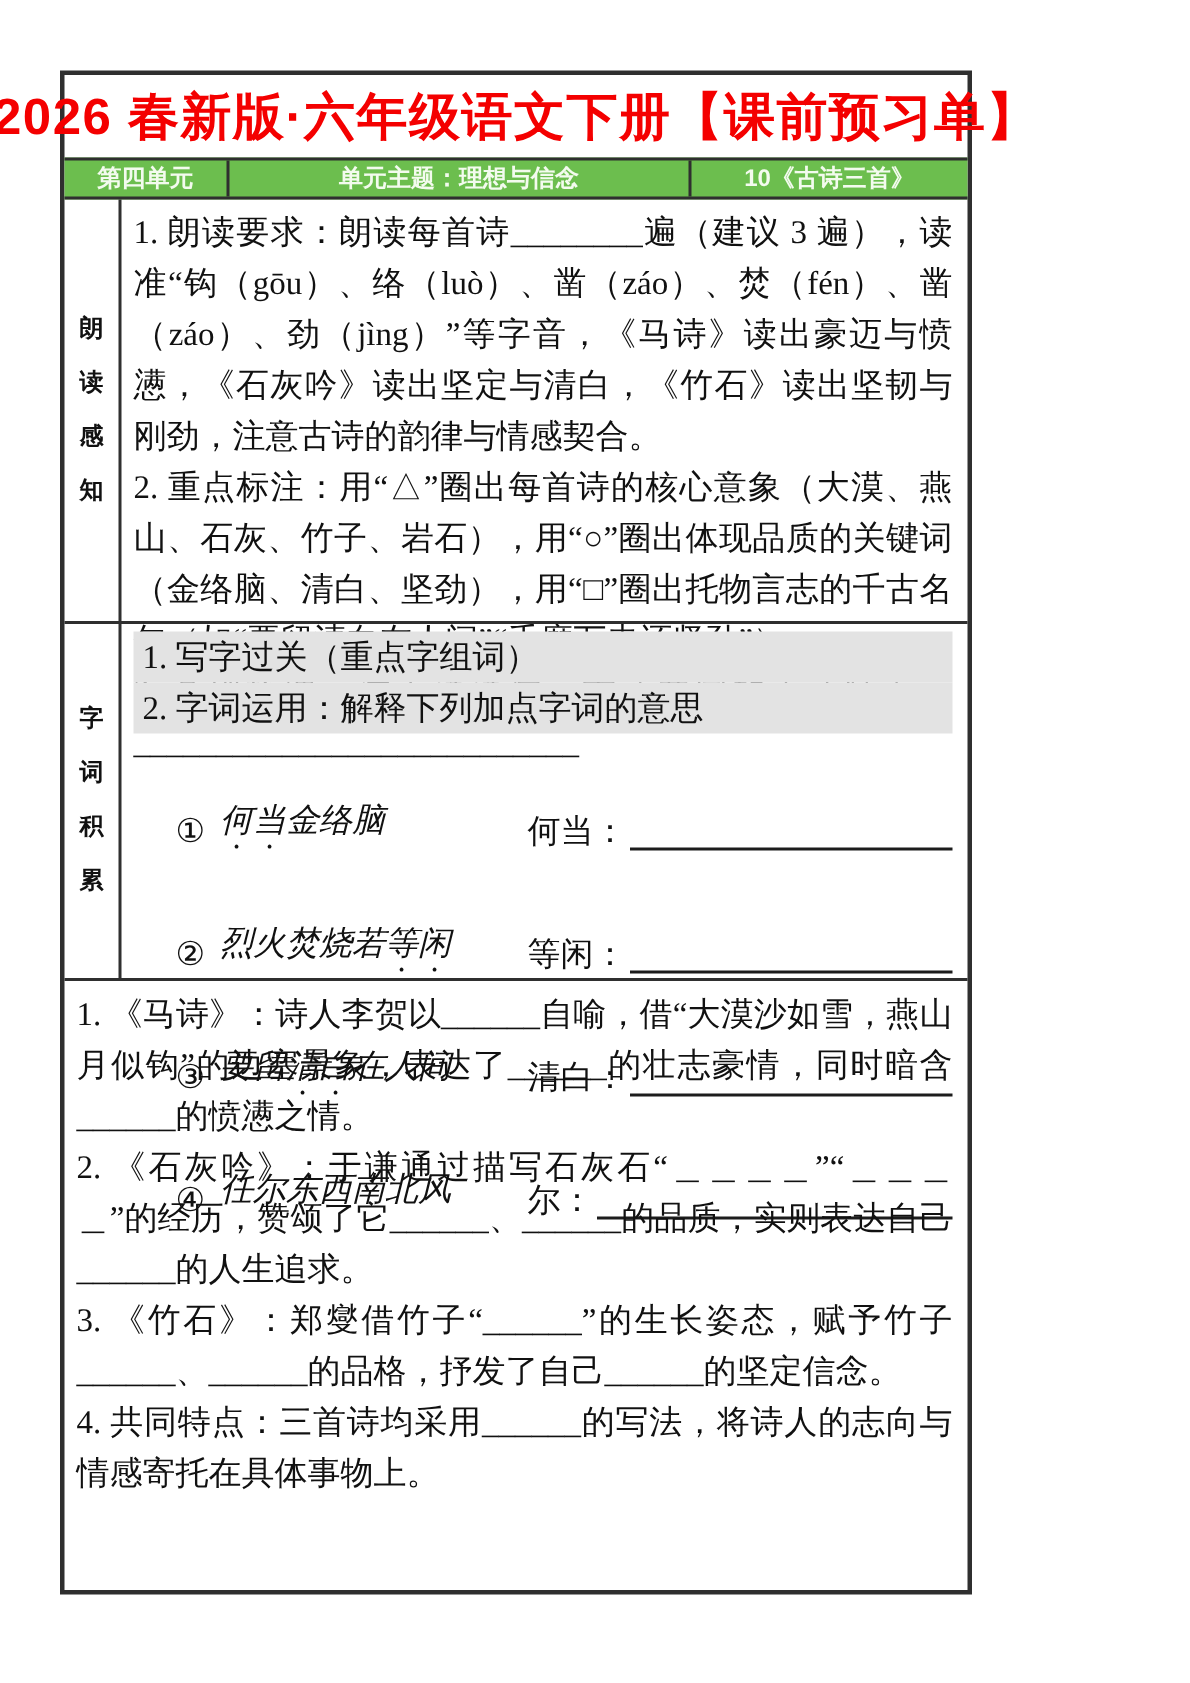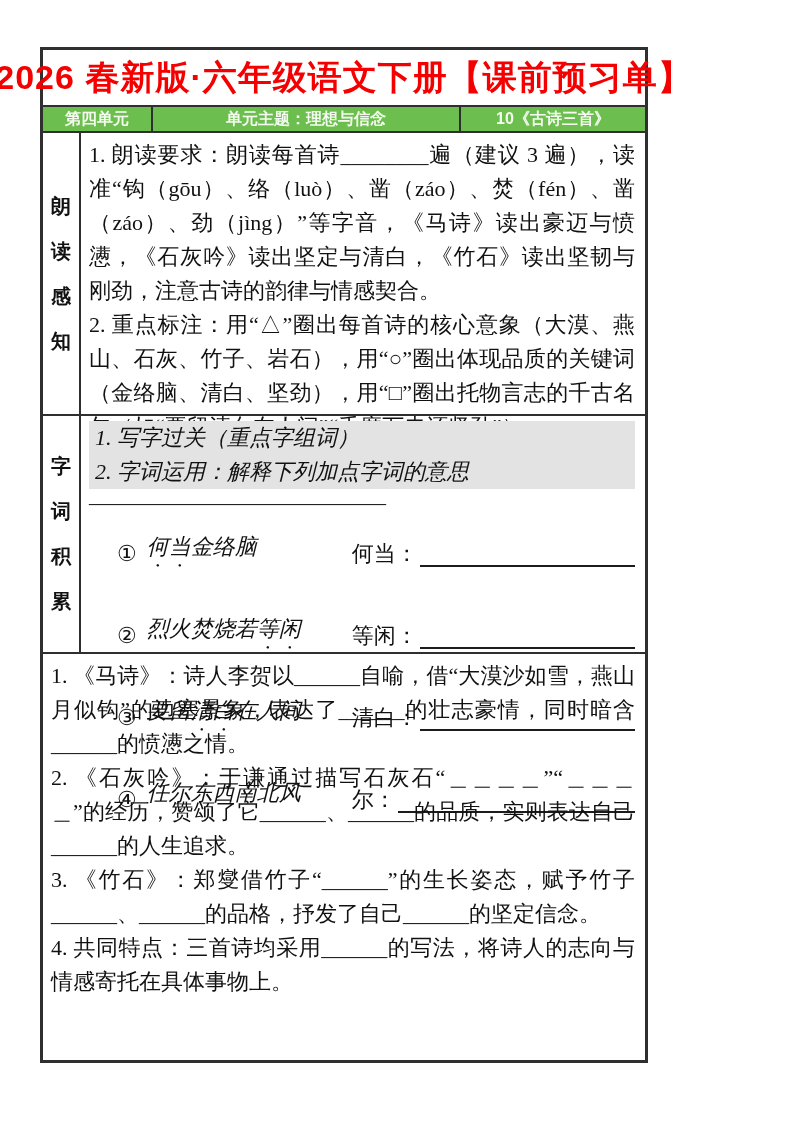--- a/index.html
+++ b/index.html
@@ -36,34 +36,34 @@
   .row { display: flex; flex-direction: row; }
   .row + .row { border-top: 2px solid #2f2f2f; }
 
   .label-col {
     width: 38px; border-right: 2px solid #2f2f2f;
     display: flex; align-items: center; justify-content: center;
     text-align: center;
   }
   .label-col .vtext {
     width: 22px; font-family: "Liberation Sans", sans-serif;
-    font-weight: bold; font-size: 20px; color: #111;
+    font-weight: bold; font-size: 16px; color: #111;
     line-height: 2.25; word-break: break-all;
   }
 
   .content { flex: 1; padding: 5px 10px 4px 8px; font-size: 22px; line-height: 34px; color: #111; }
   .content p { text-align: justify; }
 
   .row-reading { height: 281px; }
   .row-words   { height: 238px; }
   .row-text    { height: 272px; }
   .row-question{ flex: 1; }
 
   .graybar {
-    background: #e3e3e3; display: block; padding: 0 6px; font-style: italic;
+    background: #e3e3e3; display: block; padding: 0 6px;
   }
   .word-line { padding-left: 28px; letter-spacing: 1px; }
 
   .term-item { display: flex; flex-direction: row; align-items: flex-end; padding-left: 28px; }
   .term-item .num { margin-right: 10px; }
   .term-item .phrase { width: 205px; font-style: italic; }
   .term-item .term { white-space: nowrap; margin-top: 48px; }
   .term-item .fill-line { flex: 1; border-bottom: 2px solid #1c1c1c; height: 28px; margin-left: 2px; margin-bottom: 4px; }
 
   .em-dot {

